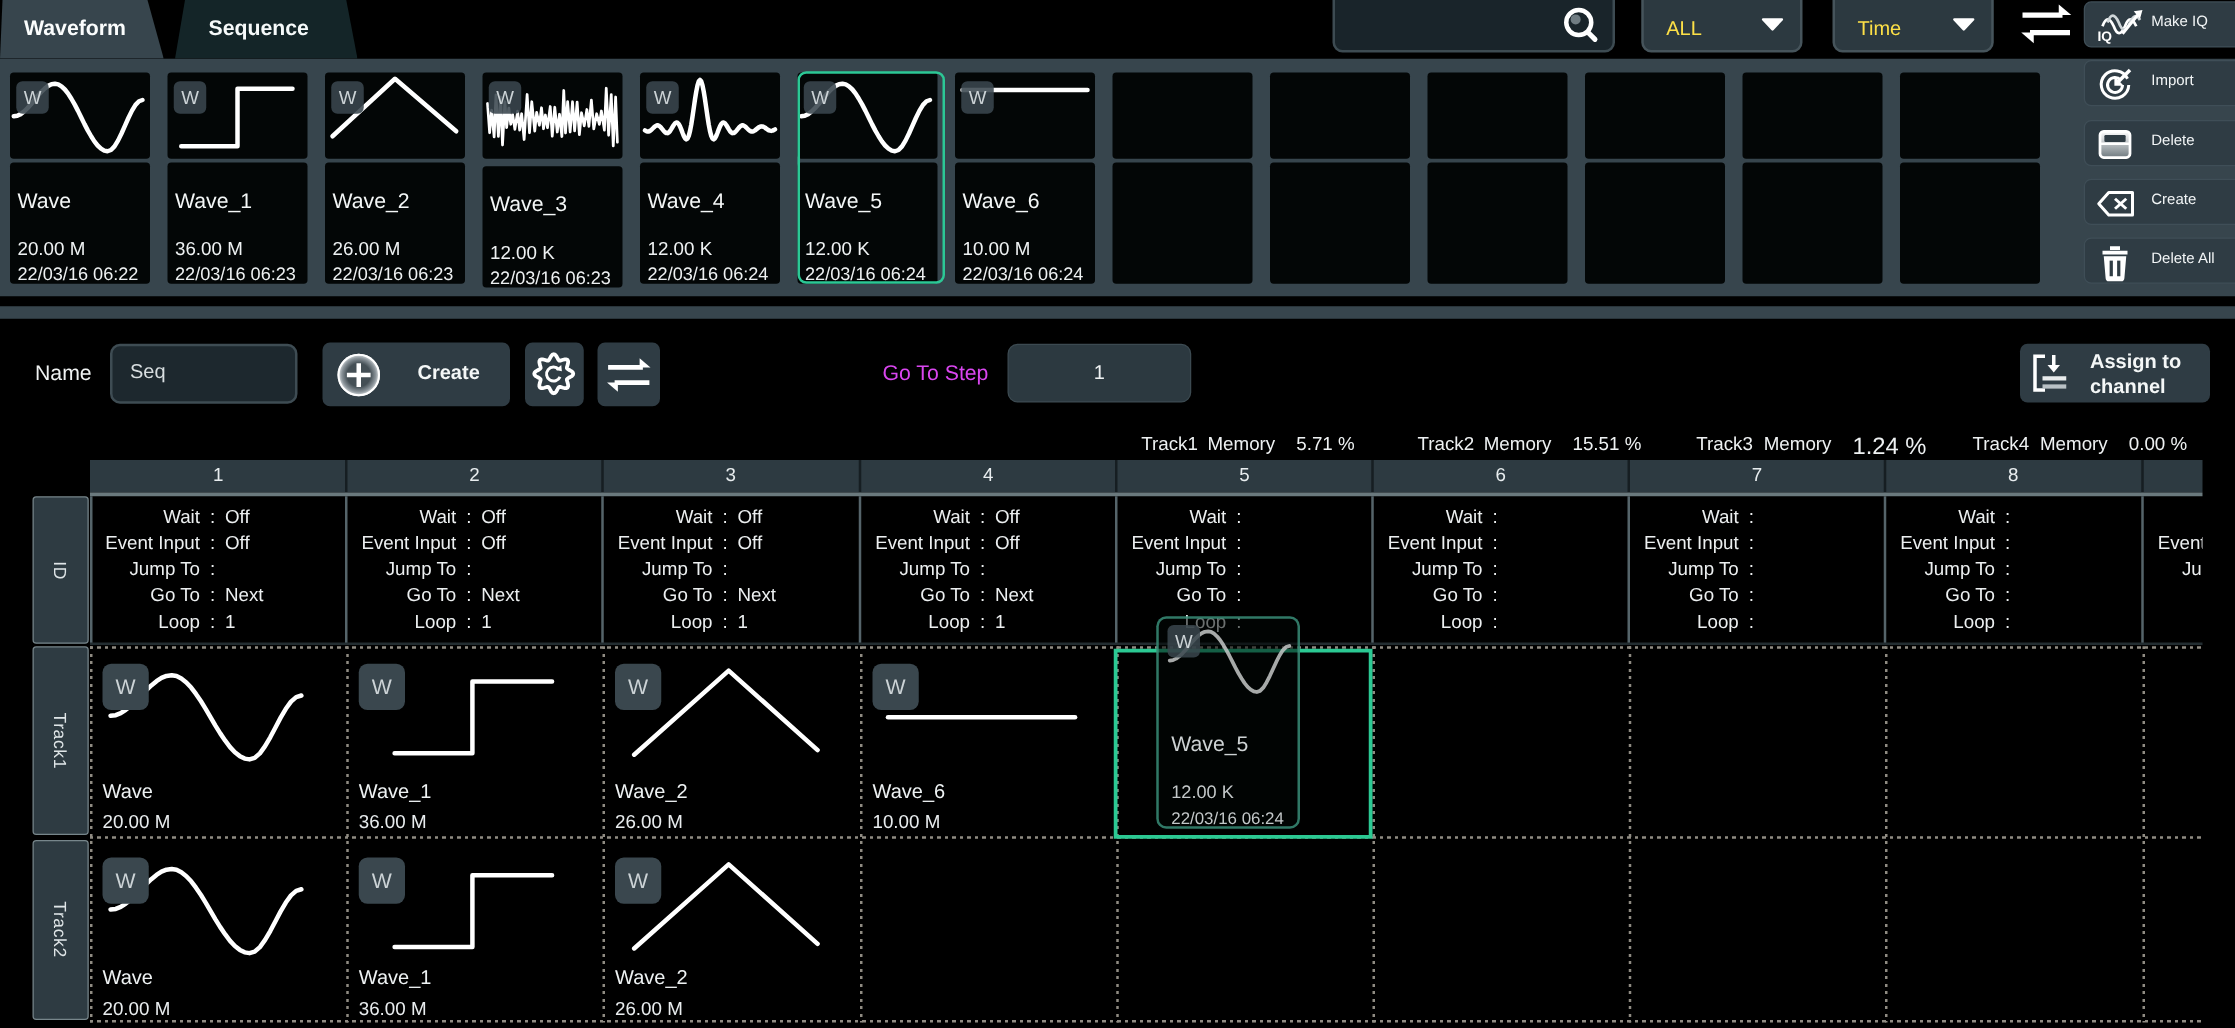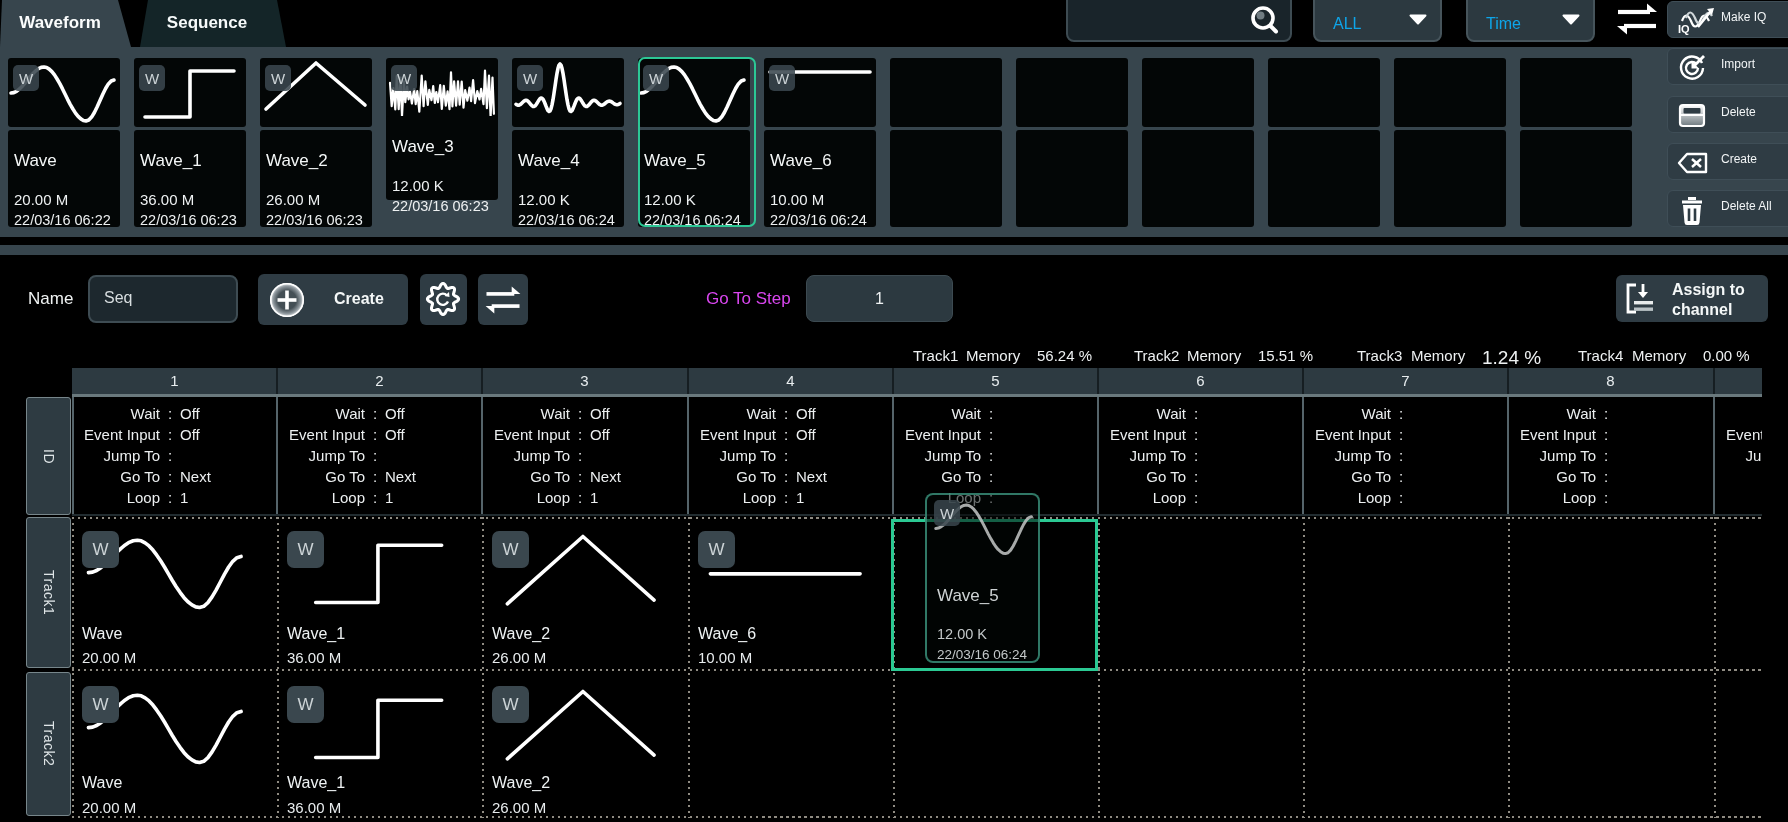--- a/index.html
+++ b/index.html
@@ -3,21 +3,21 @@
 *{margin:0;padding:0;box-sizing:border-box}
 html,body{width:1788px;height:822px;background:#000;overflow:hidden;font-family:"Liberation Sans",sans-serif}
 .ab{position:absolute}
 .tile{position:absolute;background:#030606;border-radius:3px}
 .badge{position:absolute;background:#3a474e;border-radius:5px;color:#ccd3d6;display:flex;align-items:center;justify-content:center}
 .btn{position:absolute;background:#2f3c44;border-radius:6px}
 .rbtn{position:absolute;left:1667px;width:160px;height:37px;background:#2f3c44;border-radius:6px;border:1px solid #3f4e57}
 .rbtn span{position:absolute;left:53px;top:8px;font-size:12px;font-weight:normal;color:#f2f5f6}
 .rbtn svg{position:absolute;left:8px;top:3px}
 .ddl{position:absolute;top:-8px;height:50px;border-radius:8px;background:#2c3940;border:2px solid #46545b}
-.ddl .t{position:absolute;left:18px;top:21px;font-size:16px;color:#0ea5e9}
+.ddl .t{position:absolute;left:18px;top:21px;font-size:16px;color:#fde047}
 .hnum{position:absolute;top:372px;width:205px;text-align:center;font-size:15px;color:#e8edef}
 .idsep{position:absolute;top:397px;width:2px;height:118px;background:#55646a}
 .vdot{position:absolute;top:517px;width:2px;height:301px;background:repeating-linear-gradient(180deg,#8f8b82 0 2.5px,transparent 2.5px 6px)}
 .hdot{position:absolute;left:72px;width:1690px;height:2px;background:repeating-linear-gradient(90deg,#8f8b82 0 2.5px,transparent 2.5px 6px)}
 .idcell{position:absolute;width:205px}
 .idrow{display:flex;height:21px;align-items:center;font-size:15px;color:#eceff0}
 .idrow .k{flex:0 0 88px;text-align:right}
 .idrow .c{flex:0 0 20px;text-align:center}
 .gut{position:absolute;left:26px;width:45px;background:#2e3b42;border-radius:3px;border:1px solid #77868b;display:flex;align-items:center;justify-content:center}
 .gut span{writing-mode:vertical-rl;font-size:14px;color:#dfe5e7;letter-spacing:0.5px}
@@ -63,21 +63,21 @@
 <div class="ab" style="left:6px;top:21px;font-size:17px;color:#f4f7f7">Wave_2</div>
 <div class="ab" style="left:6px;top:61px;font-size:15px;color:#eef1f2">26.00 M</div>
 <div class="ab" style="left:6px;top:82px;font-size:14.5px;color:#eef1f2">22/03/16 06:23</div>
 </div>
 <div class="tile" style="left:386px;top:58px;width:112px;height:69px">
 <svg width="112" height="69" viewBox="0 0 112 69" preserveAspectRatio="none" style="position:absolute;left:0;top:0;opacity:1.0">
       <path d="M4.0,24.8 L5.7,48.2 L7.3,30.2 L9.3,51.5 L10.8,17.9 L12.7,51.1 L14.5,19.6 L16.0,58.0 L17.9,23.4 L19.3,44.1 L21.1,28.5 L22.6,41.4 L24.1,33.3 L25.9,45.5 L28.1,31.0 L29.7,46.1 L31.3,33.0 L33.3,53.6 L35.7,17.6 L37.6,48.2 L39.4,23.4 L41.8,46.9 L43.3,31.9 L45.5,42.2 L47.2,28.2 L48.8,45.0 L50.3,34.0 L52.0,44.2 L54.2,27.2 L55.8,51.0 L57.8,27.8 L59.8,47.6 L61.6,33.4 L63.5,51.2 L65.0,14.4 L66.4,48.4 L68.1,23.3 L70.1,47.6 L72.0,23.4 L73.7,46.7 L75.7,23.7 L77.5,49.7 L79.2,32.2 L81.4,42.7 L83.5,29.6 L85.1,43.1 L87.1,22.1 L89.0,45.1 L91.3,33.0 L93.5,41.5 L95.1,30.8 L97.5,46.1 L99.0,12.6 L100.9,50.2 L103.0,17.7 L104.6,58.7 L106.5,19.6 L107.9,55.8" fill="none" stroke="#fff" stroke-width="2.2" stroke-linecap="round" stroke-linejoin="round" vector-effect="non-scaling-stroke"></path>
     </svg>
 <div class="badge" style="left:5px;top:7px;width:26px;height:26px;font-size:15px;background:rgba(58,71,78,0.88)">W</div>
 </div>
-<div class="tile" style="left:386px;top:116px;width:112px;height:84px">
+<div class="tile" style="left:386px;top:133px;width:112px;height:97px">
 <div class="ab" style="left:6px;top:21px;font-size:17px;color:#f4f7f7">Wave_3</div>
 <div class="ab" style="left:6px;top:61px;font-size:15px;color:#eef1f2">12.00 K</div>
 <div class="ab" style="left:6px;top:82px;font-size:14.5px;color:#eef1f2">22/03/16 06:23</div>
 </div>
 <div class="tile" style="left:512px;top:58px;width:112px;height:69px">
 <svg width="112" height="69" viewBox="0 0 112 69" preserveAspectRatio="none" style="position:absolute;left:0;top:0;opacity:1.0">
       <path d="M4,46.3 L5,46.9 L6,47.2 L7,47.2 L8,46.7 L9,46.0 L10,45.0 L11,44.0 L12,43.1 L13,42.5 L14,42.2 L15,42.5 L16,43.2 L17,44.3 L18,45.5 L19,46.8 L20,47.8 L21,48.4 L22,48.5 L23,48.0 L24,46.9 L25,45.3 L26,43.6 L27,42.0 L28,40.7 L29,40.0 L30,40.2 L31,41.2 L32,43.1 L33,45.5 L34,48.2 L35,50.7 L36,52.6 L37,53.5 L38,52.9 L39,50.7 L40,46.9 L41,41.7 L42,35.3 L43,28.4 L44,21.5 L45,15.3 L46,10.3 L47,7.1 L48,6.0 L49,7.1 L50,10.3 L51,15.3 L52,21.5 L53,28.4 L54,35.3 L55,41.7 L56,46.9 L57,50.7 L58,52.9 L59,53.5 L60,52.6 L61,50.7 L62,48.2 L63,45.5 L64,43.1 L65,41.2 L66,40.2 L67,40.0 L68,40.7 L69,42.0 L70,43.6 L71,45.3 L72,46.9 L73,48.0 L74,48.5 L75,48.4 L76,47.8 L77,46.8 L78,45.5 L79,44.3 L80,43.2 L81,42.5 L82,42.2 L83,42.5 L84,43.1 L85,44.0 L86,45.0 L87,46.0 L88,46.7 L89,47.2 L90,47.2 L91,46.9 L92,46.3 L93,45.5 L94,44.7 L95,43.9 L96,43.4 L97,43.1 L98,43.2 L99,43.5 L100,44.1 L101,44.9 L102,45.6 L103,46.2 L104,46.5 L105,46.7 L106,46.5 L107,46.1 L108,45.5" fill="none" stroke="#fff" stroke-width="3.6" stroke-linecap="round" stroke-linejoin="round" vector-effect="non-scaling-stroke"></path>
     </svg>
 <div class="badge" style="left:5px;top:7px;width:26px;height:26px;font-size:15px;background:rgba(58,71,78,0.88)">W</div>
 </div>
@@ -248,21 +248,21 @@
 <svg class="ab" style="left:1621px;top:281px" width="38" height="36" viewBox="0 0 36 36">
 <path d="M14,4 L6,4 L6,31 L14,31" fill="none" stroke="#fff" stroke-width="2.8"></path>
 <line x1="21" y1="3" x2="21" y2="12" stroke="#fff" stroke-width="2.8"></line>
 <path d="M16,11 L26,11 L21,17 Z" fill="#fff"></path>
 <rect x="12" y="20" width="19" height="3.4" fill="#e8ebec"></rect>
 <rect x="12" y="26.5" width="19" height="3.4" fill="#b9c1c5"></rect>
 </svg>
 <div class="ab" style="left:1672px;top:280px;font-size:16px;font-weight:bold;color:#f4f7f7;line-height:20px">Assign to<br>channel</div>
 <div class="ab" style="left:913px;top:347px;font-size:15px;color:#eef1f2">Track1</div>
 <div class="ab" style="left:966px;top:347px;font-size:15px;color:#eef1f2">Memory</div>
-<div class="ab" style="left:1037px;top:347px;font-size:15px;color:#eef1f2">56.24 %</div>
+<div class="ab" style="left:1037px;top:347px;font-size:15px;color:#eef1f2">5.71 %</div>
 <div class="ab" style="left:1134px;top:347px;font-size:15px;color:#eef1f2">Track2</div>
 <div class="ab" style="left:1187px;top:347px;font-size:15px;color:#eef1f2">Memory</div>
 <div class="ab" style="left:1258px;top:347px;font-size:15px;color:#eef1f2">15.51 %</div>
 <div class="ab" style="left:1357px;top:347px;font-size:15px;color:#eef1f2">Track3</div>
 <div class="ab" style="left:1411px;top:347px;font-size:15px;color:#eef1f2">Memory</div>
 <div class="ab" style="left:1482px;top:347px;font-size:19px;color:#eef1f2">1.24 %</div>
 <div class="ab" style="left:1578px;top:347px;font-size:15px;color:#eef1f2">Track4</div>
 <div class="ab" style="left:1632px;top:347px;font-size:15px;color:#eef1f2">Memory</div>
 <div class="ab" style="left:1703px;top:347px;font-size:15px;color:#eef1f2">0.00 %</div>
 <div class="ab" style="left:72px;top:368px;width:1716px;height:26px;background:#2d3a41"></div>

